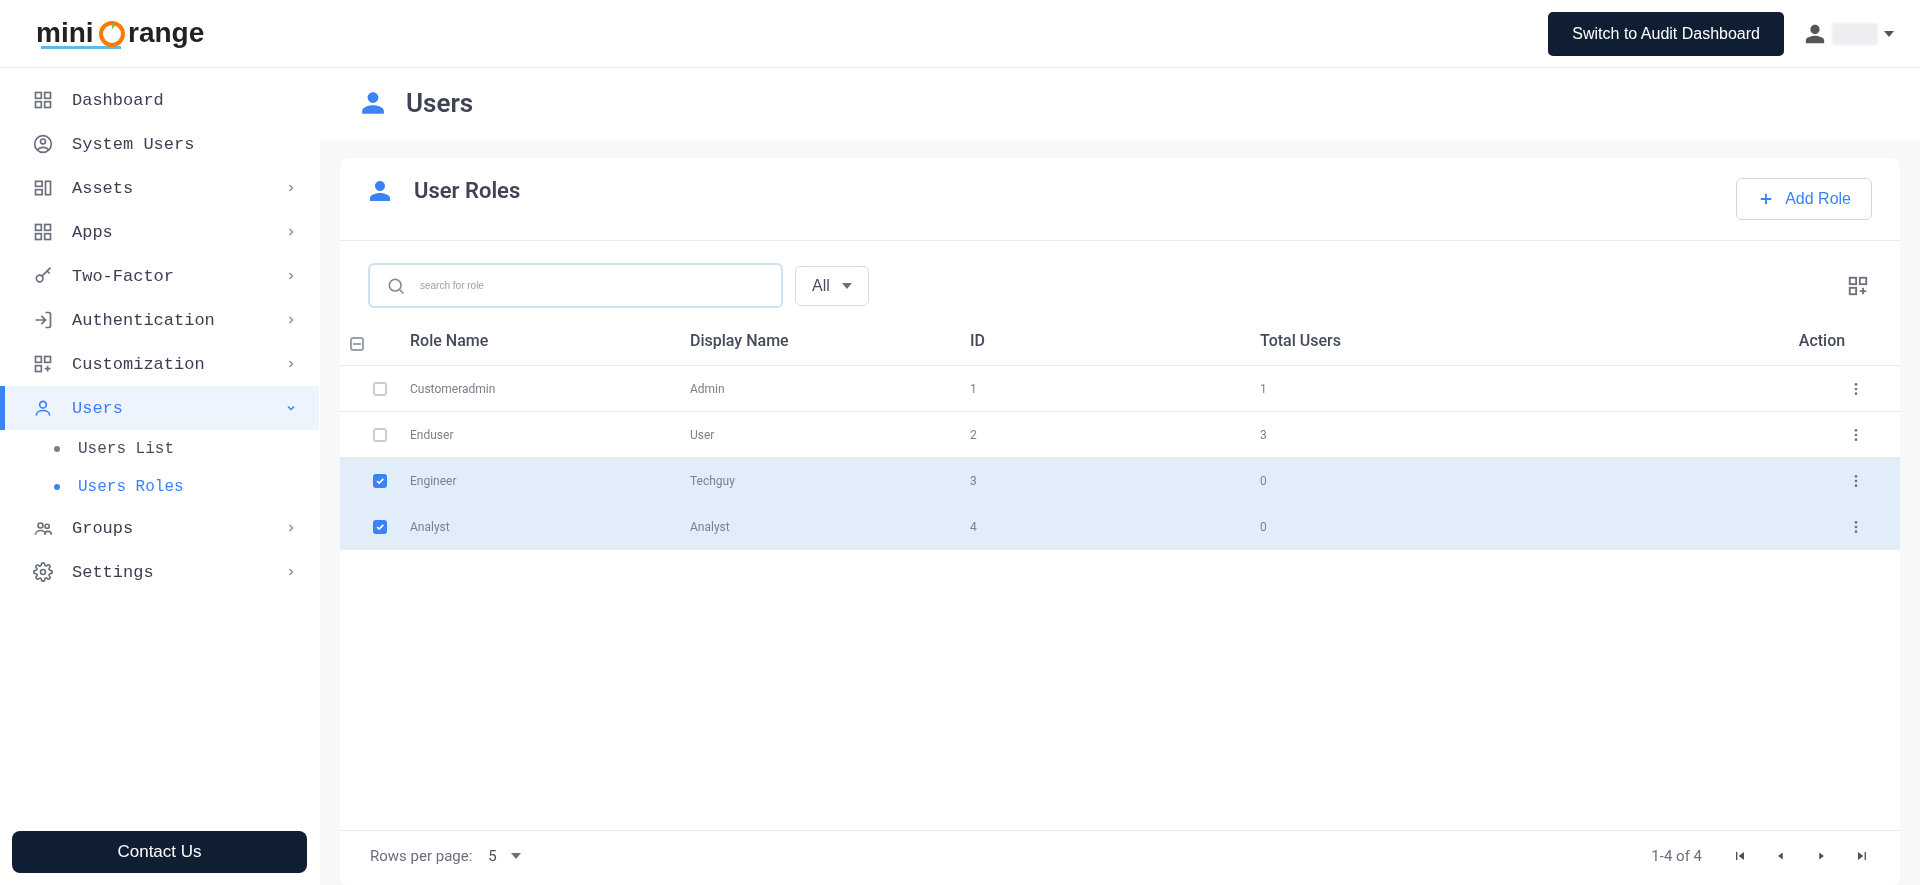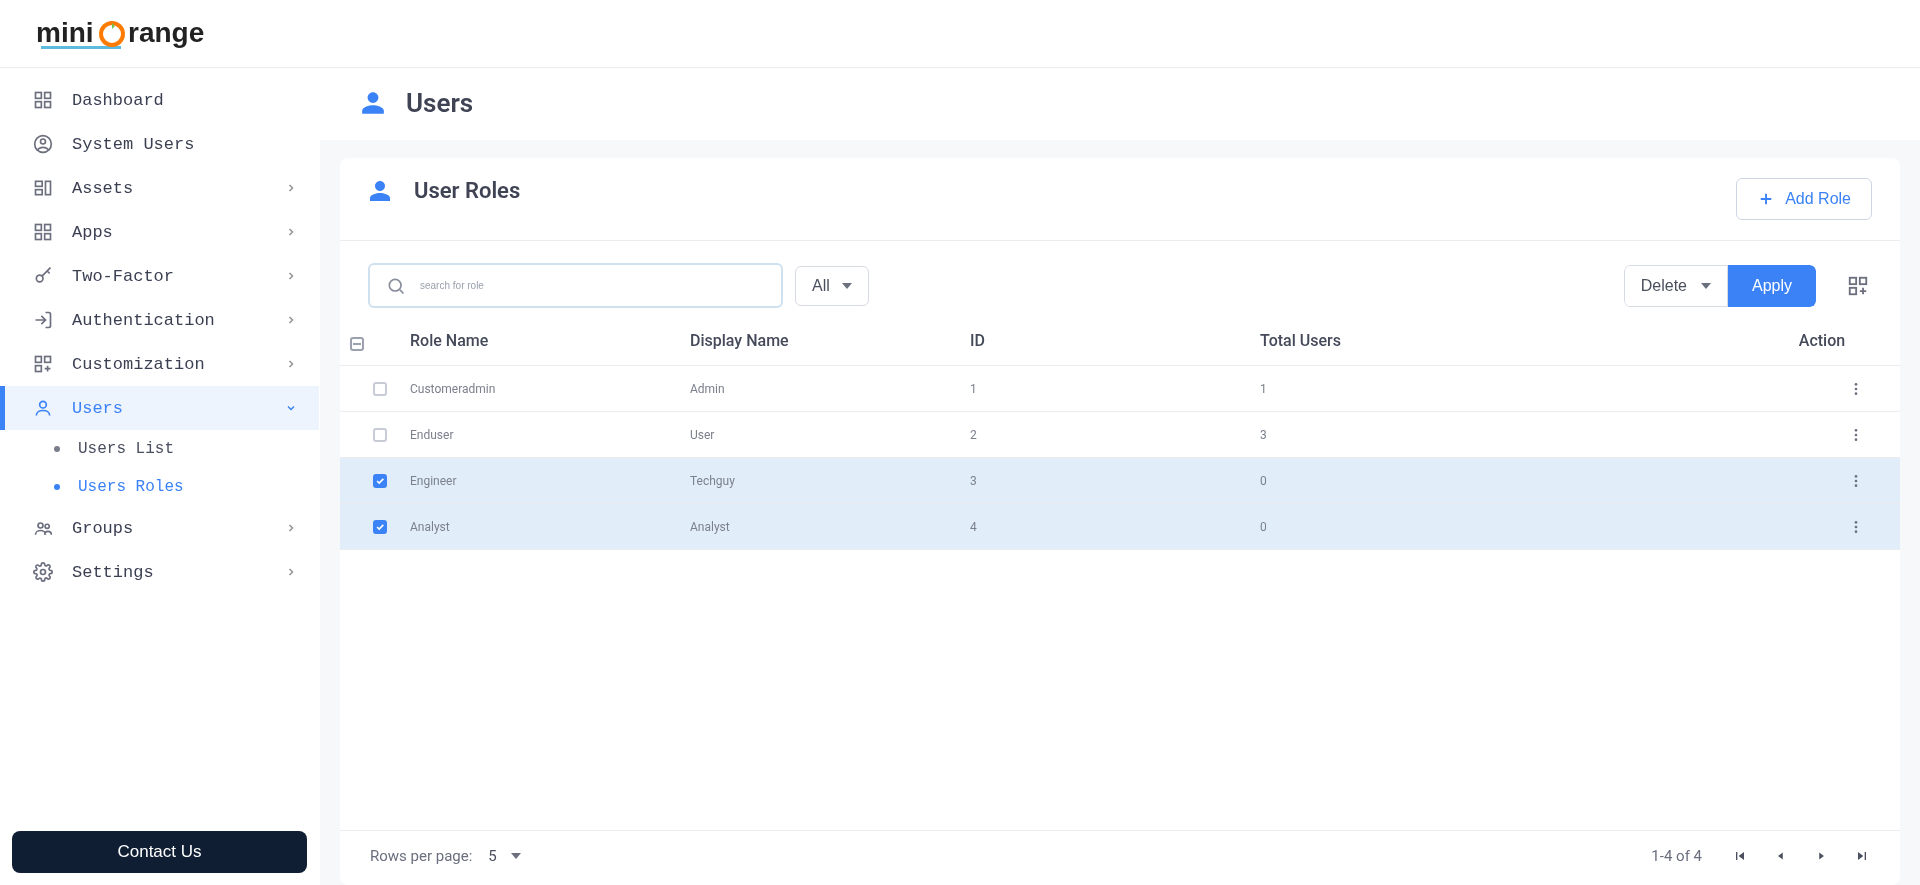--- a/index.html
+++ b/index.html
@@ -93,20 +93,32 @@
         <text x="0" y="24" font-family="Arial" font-weight="700" font-size="28" fill="#222">mini</text>
         <g transform="translate(64,4)">
           <circle cx="12" cy="12" r="11" fill="none" stroke="#ff7a00" stroke-width="4"></circle>
           <path d="M12 1 L15 4 L12 7 Z" fill="#6fc24a"></path>
         </g>
         <text x="92" y="24" font-family="Arial" font-weight="700" font-size="28" fill="#222">range</text>
       </svg>
       <div class="nav-underline"></div>
     </div>
   </div>
+  <div class="topbar-right">
+    <button class="audit-btn">Switch to Audit Dashboard</button>
+    <div class="user-menu">
+      <svg width="22" height="22" viewBox="0 0 24 24" fill="#555">
+          <path d="M12 12c2.7 0 5-2.3 5-5s-2.3-5-5-5-5 2.3-5 5 2.3 5 5 5zm0 2c-3.3 0-10 1.7-10 5v3h20v-3c0-3.3-6.7-5-10-5z"></path>
+        </svg>
+      <div class="user-blur"></div>
+      <svg width="10" height="10" viewBox="0 0 10 10">
+          <path d="M0 2 L5 8 L10 2 Z" fill="#555"></path>
+        </svg>
+    </div>
+  </div>
 </div>
 
 <div class="layout">
 
   <div class="sidebar">
     <div class="sidebar-inner">
       <div class="nav-item">
         <span class="nav-icon">
             <svg width="20" height="20" viewBox="0 0 24 24" fill="none" stroke="currentColor" stroke-width="2">
               <rect x="3" y="3" width="7" height="7"></rect>
@@ -295,29 +307,20 @@
               </svg>
             <input class="search-input" placeholder="search for role" style="">
           </div>
           <button class="filter-btn">
             <span>All</span>
             <svg width="10" height="10" viewBox="0 0 10 10">
                 <path d="M0 2 L5 8 L10 2 Z" fill="#6b6f7e"></path>
               </svg>
           </button>
           <div class="toolbar-right">
-            <div class="btn-group">
-              <button class="action-select">
-                <span>Delete</span>
-                <svg width="10" height="10" viewBox="0 0 10 10">
-                    <path d="M0 2 L5 8 L10 2 Z" fill="#6b6f7e"></path>
-                  </svg>
-              </button>
-              <button class="apply-btn">Apply</button>
-            </div>
             <span class="grid-icon-btn">
               <svg width="22" height="22" viewBox="0 0 24 24" fill="none" stroke="currentColor" stroke-width="2">
                   <rect x="3" y="3" width="7" height="7"></rect>
                   <rect x="14" y="3" width="7" height="7"></rect>
                   <rect x="3" y="14" width="7" height="7"></rect>
                   <path d="M17.5 14v7M14 17.5h7"></path>
                 </svg>
             </span>
           </div>
         </div>

